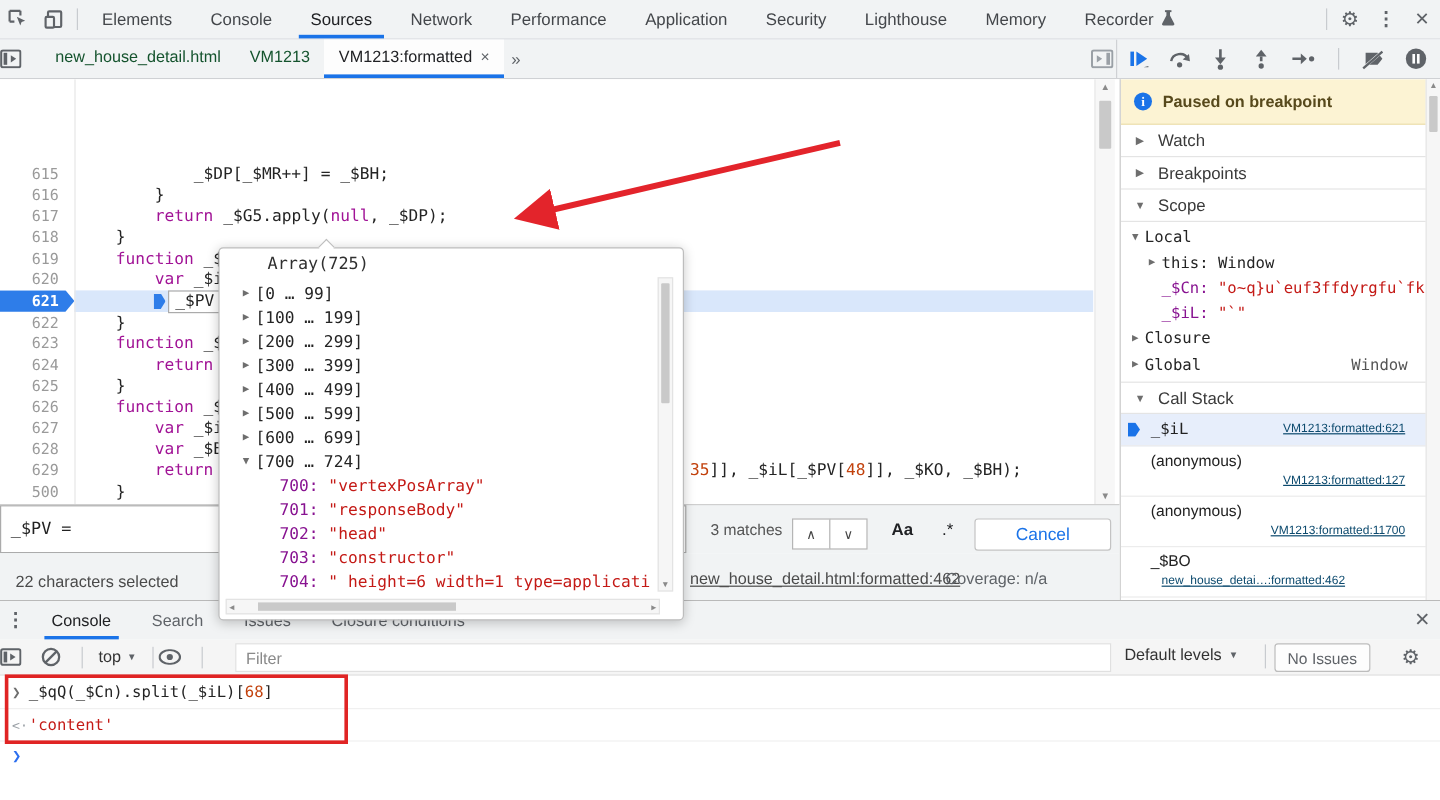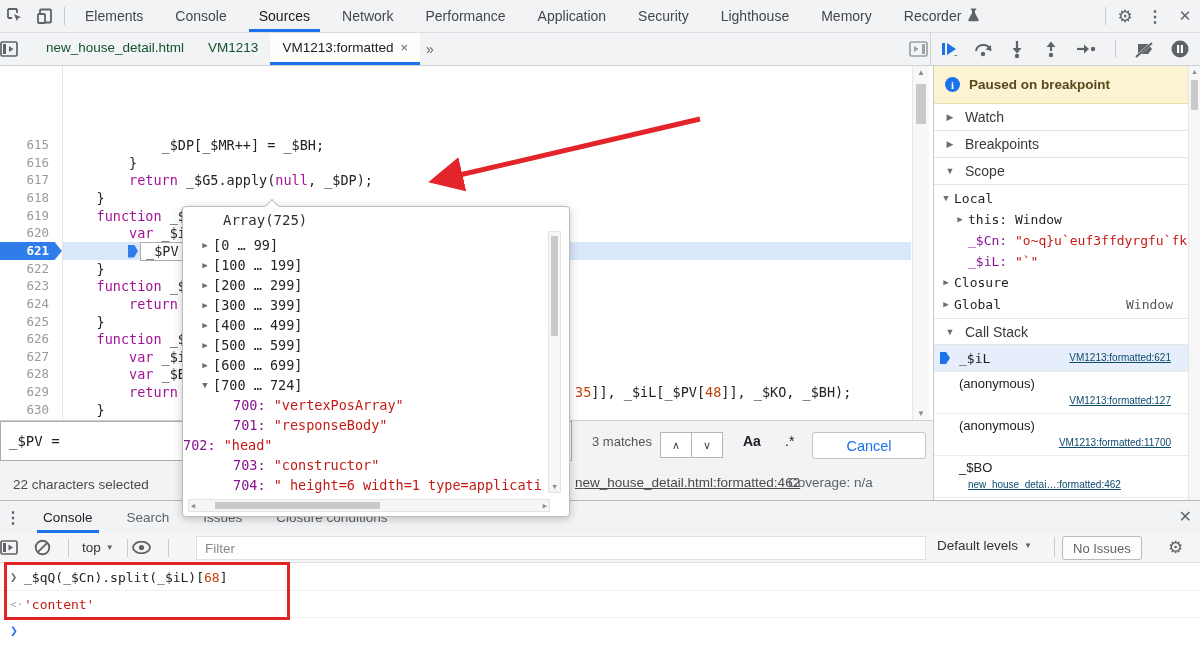--- a/index.html
+++ b/index.html
@@ -279,21 +279,21 @@
         <div class="gut mono" style="top: 158.3px;">620</div>
         <div class="gut mono cur" style="top: 175.9px;">621</div>
         <div class="gut mono" style="top: 193.5px;">622</div>
         <div class="gut mono" style="top: 211.2px;">623</div>
         <div class="gut mono" style="top: 228.8px;">624</div>
         <div class="gut mono" style="top: 246.5px;">625</div>
         <div class="gut mono" style="top: 264.1px;">626</div>
         <div class="gut mono" style="top: 281.8px;">627</div>
         <div class="gut mono" style="top: 299.4px;">628</div>
         <div class="gut mono" style="top: 317.1px;">629</div>
-        <div class="gut mono" style="top: 334.8px;">630</div>
+        <div class="gut mono" style="top: 334.8px;">500</div>
         <div class="gut mono" style="top: 352.4px;">631</div>
       </div>
     <div class="gutter-sep"></div>
     <div id="code-lines">
         <div class="cl mono" style="top: 70px;"><span class="seg-p">            _$DP[_$MR++] = _$BH;</span></div>
         <div class="cl mono" style="top: 87.7px;"><span class="seg-p">        }</span></div>
         <div class="cl mono" style="top: 105.3px;"><span class="seg-p">        </span><span class="seg-k">return</span><span class="seg-p"> _$G5.apply(</span><span class="seg-k">null</span><span class="seg-p">, _$DP);</span></div>
         <div class="cl mono" style="top: 122.9px;"><span class="seg-p">    }</span></div>
         <div class="cl mono" style="top: 140.6px;"><span class="seg-p">    </span><span class="seg-k">function</span><span class="seg-p"> _$iL(_$Cn) {</span></div>
         <div class="cl mono" style="top: 158.3px;"><span class="seg-p">        </span><span class="seg-k">var</span><span class="seg-p"> _$iL = _$G5(</span><span class="seg-n">96</span><span class="seg-p">);</span></div>
@@ -345,21 +345,21 @@
         <div class="prow" style="top: 28px; padding-left: 14px;"><span class="tri">▶</span><span class="seg-p mono">[0 … 99]</span></div>
         <div class="prow" style="top: 48px; padding-left: 14px;"><span class="tri">▶</span><span class="seg-p mono">[100 … 199]</span></div>
         <div class="prow" style="top: 68px; padding-left: 14px;"><span class="tri">▶</span><span class="seg-p mono">[200 … 299]</span></div>
         <div class="prow" style="top: 88px; padding-left: 14px;"><span class="tri">▶</span><span class="seg-p mono">[300 … 399]</span></div>
         <div class="prow" style="top: 108px; padding-left: 14px;"><span class="tri">▶</span><span class="seg-p mono">[400 … 499]</span></div>
         <div class="prow" style="top: 128px; padding-left: 14px;"><span class="tri">▶</span><span class="seg-p mono">[500 … 599]</span></div>
         <div class="prow" style="top: 148px; padding-left: 14px;"><span class="tri">▶</span><span class="seg-p mono">[600 … 699]</span></div>
         <div class="prow" style="top: 168px; padding-left: 14px;"><span class="tri">▼</span><span class="seg-p mono">[700 … 724]</span></div>
         <div class="prow" style="top: 188px; padding-left: 50px;"><span class="pkey mono">700:</span><span class="pval mono"> "vertexPosArray"</span></div>
         <div class="prow" style="top: 208px; padding-left: 50px;"><span class="pkey mono">701:</span><span class="pval mono"> "responseBody"</span></div>
-        <div class="prow" style="top: 228px; "><span class="pkey mono">702:</span><span class="pval mono"> "head"</span></div>
+        <div class="prow" style="top: 228px; padding-left: 50px;"><span class="pkey mono">702:</span><span class="pval mono"> "head"</span></div>
         <div class="prow" style="top: 248px; padding-left: 50px;"><span class="pkey mono">703:</span><span class="pval mono"> "constructor"</span></div>
         <div class="prow" style="top: 268px; padding-left: 50px;"><span class="pkey mono">704:</span><span class="pval mono"> " height=6 width=1 type=applicati</span></div>
       </div>
     <div class="pop-sbv">
       <div class="sb-thumb" style="top:4px;height:100px;left:2px;right:2px;"></div>
       <div class="sb-arrow" style="bottom:1px;font-size:7px;">▼</div>
     </div>
     <div class="pop-sbh">
       <span class="abs" style="left:2px;top:2px;font-size:7px;color:#8a8a8a;">◀</span>
       <div class="abs" style="left:26px;top:2px;width:165px;height:7px;background:#c9c9c9;"></div>

